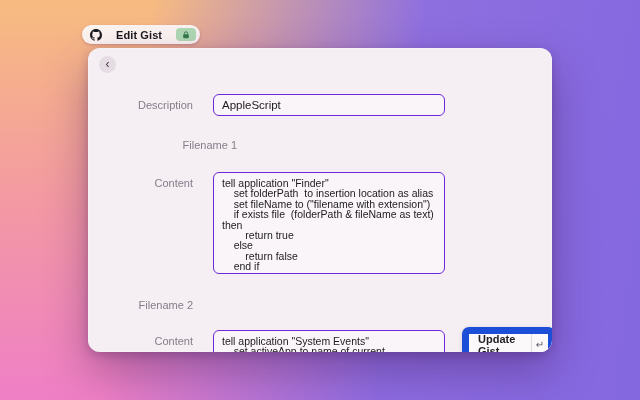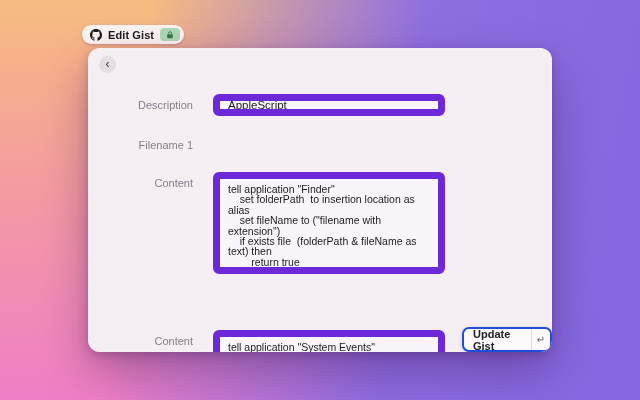--- a/index.html
+++ b/index.html
@@ -12,21 +12,21 @@
   }
   .noise {
     position:absolute; inset:0; pointer-events:none;
     background-image:radial-gradient(rgba(255,255,255,0.10) 0.6px, transparent 0.7px);
     background-size:4px 4px; opacity:.5;
   }
 
   
   .pill {
     position:absolute; left:82px; top:25px; height:19px;
-    display:flex; align-items:center; gap:6px;
+    display:flex; align-items:center; gap:14px;
     background:rgba(252,248,250,0.92);
     border-radius:10px; padding:0 4px 0 8px;
     box-shadow:0 1px 3px rgba(90,40,100,0.28);
   }
   .gh-icon { width:12px; height:12px; display:block; }
   .pill-label { font-size:11px; font-weight:700; color:#1A191D; letter-spacing:.1px; }
   .lock-badge {
     width:20px; height:13px; border-radius:4px; background:#AFD8B4;
     display:flex; align-items:center; justify-content:center;
   }
@@ -47,39 +47,39 @@
     font-family:"Liberation Sans", sans-serif;
   }
 
   .field { position:absolute; left:8px; width:100%; display:flex; align-items:flex-start; }
   .flabel {
     flex:0 0 97px; margin-right:20px; text-align:right;
     font-size:11px; color:#857D89; line-height:22px; white-space:nowrap;
   }
   .finput, .ftext {
     box-sizing:border-box; width:232px;
-    background:#FAF5F9; border:7px solid #6d28d9; border-radius:6px;
+    background:#FAF5F9; border:1px solid #6d28d9; border-radius:6px;
     color:#1C1B1F; font-family:"Liberation Sans", sans-serif; outline:none;
   }
   .finput { height:22px; padding:0 8px; font-size:11.5px; }
   .ftext  { resize:none; padding:5px 8px; font-size:10.5px; line-height:10.4px; overflow:hidden; }
   .ftext.c1 { height:102px; }
   .ftext.c2 { height:60px; }
 
   .row-description { top:46px; }
-  .row-filename1   { top:86px; }
+  .row-filename1   { top:86px;margin-left:44px; }
   .row-content1    { top:124px; }
   .row-filename2   { top:246px; }
   .row-content2    { top:282px; }
 
   
   .update-btn {
     position:absolute; left:374px; top:279px; height:21px;
     display:flex; align-items:center;
-    background:#FCF9FB; border:2px solid #1d4ed8; border-radius:7px;
+    background:#FCF9FB; border:7px solid #1d4ed8; border-radius:7px;
     box-shadow:0 1px 4px rgba(60,30,70,0.16); cursor:pointer;
     font-family:"Liberation Sans", sans-serif;
   }
   .update-label { font-size:11px; font-weight:700; color:#232127; padding:0 9px; }
   .btn-divider { width:1px; height:100%; background:#E2D9E1; }
   .enter-key {
     width:23px; text-align:center; font-size:10px; color:#5B5560; line-height:21px;
   }
 </style>
 </head>
@@ -120,20 +120,21 @@
     set fileName to ("filename with extension")
     if exists file  (folderPath &amp; fileName as text) then
         return true
     else
         return false
     end if
 end tell</textarea>
   </div>
 
   <div class="field row-filename2">
+    <span class="flabel">Filename 2</span>
   </div>
 
   <div class="field row-content2">
     <span class="flabel">Content</span>
     <textarea class="ftext c2" spellcheck="false" style="">tell application "System Events"
     set activeApp to name of current application</textarea>
   </div>
 
   <div class="update-btn">
     <span class="update-label">Update Gist</span>

